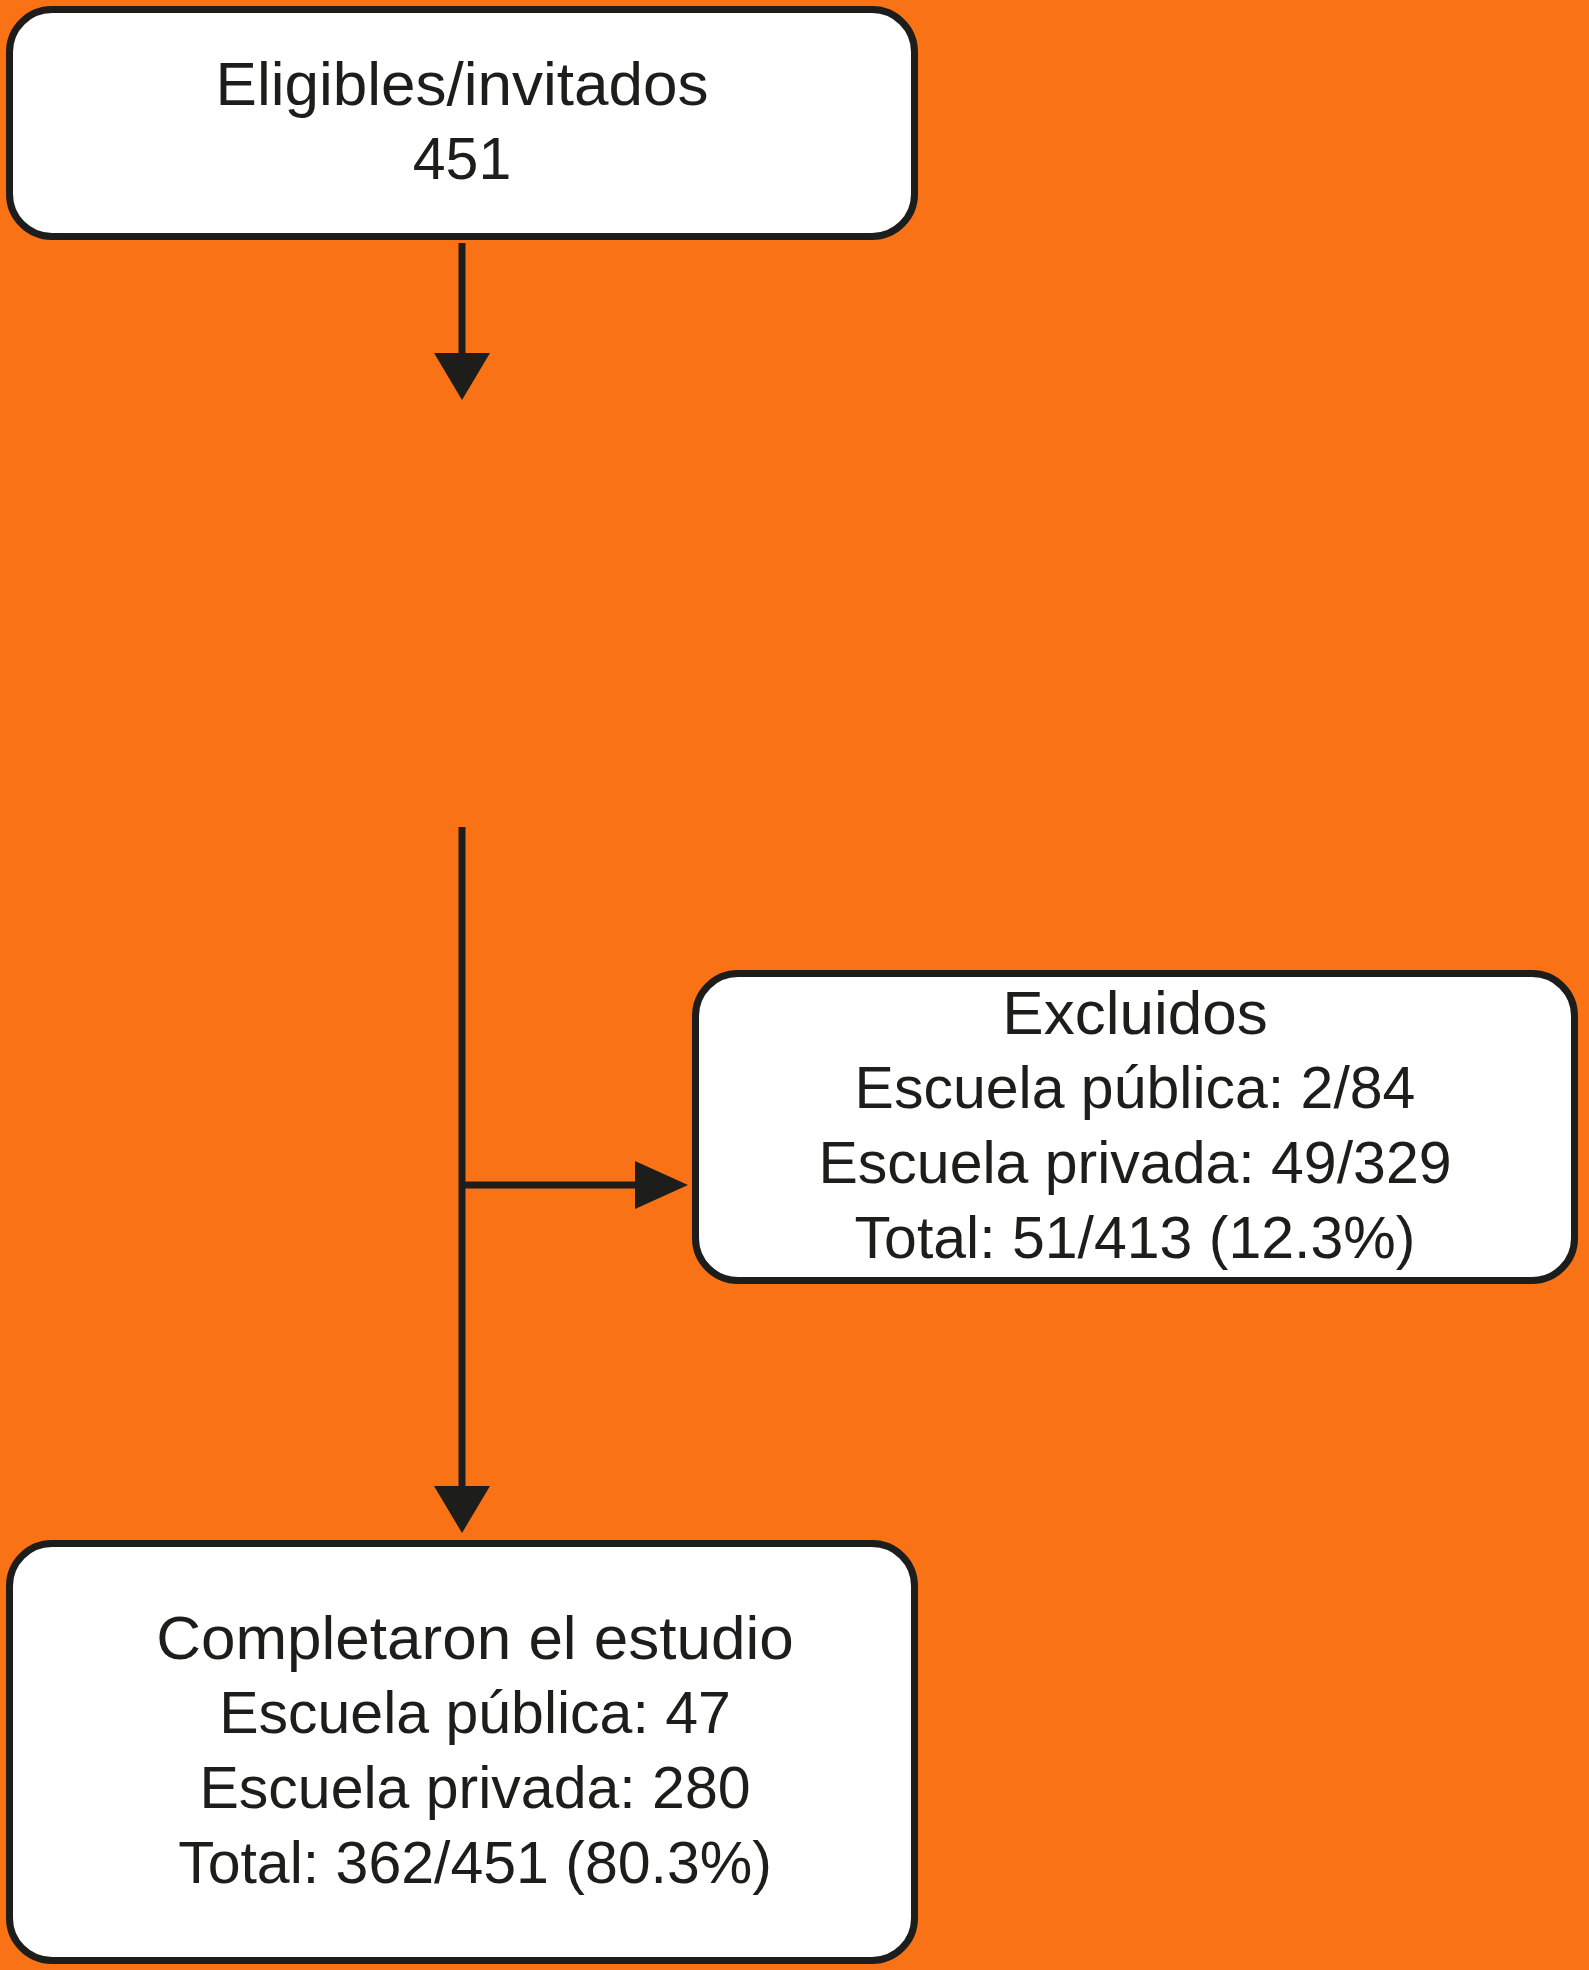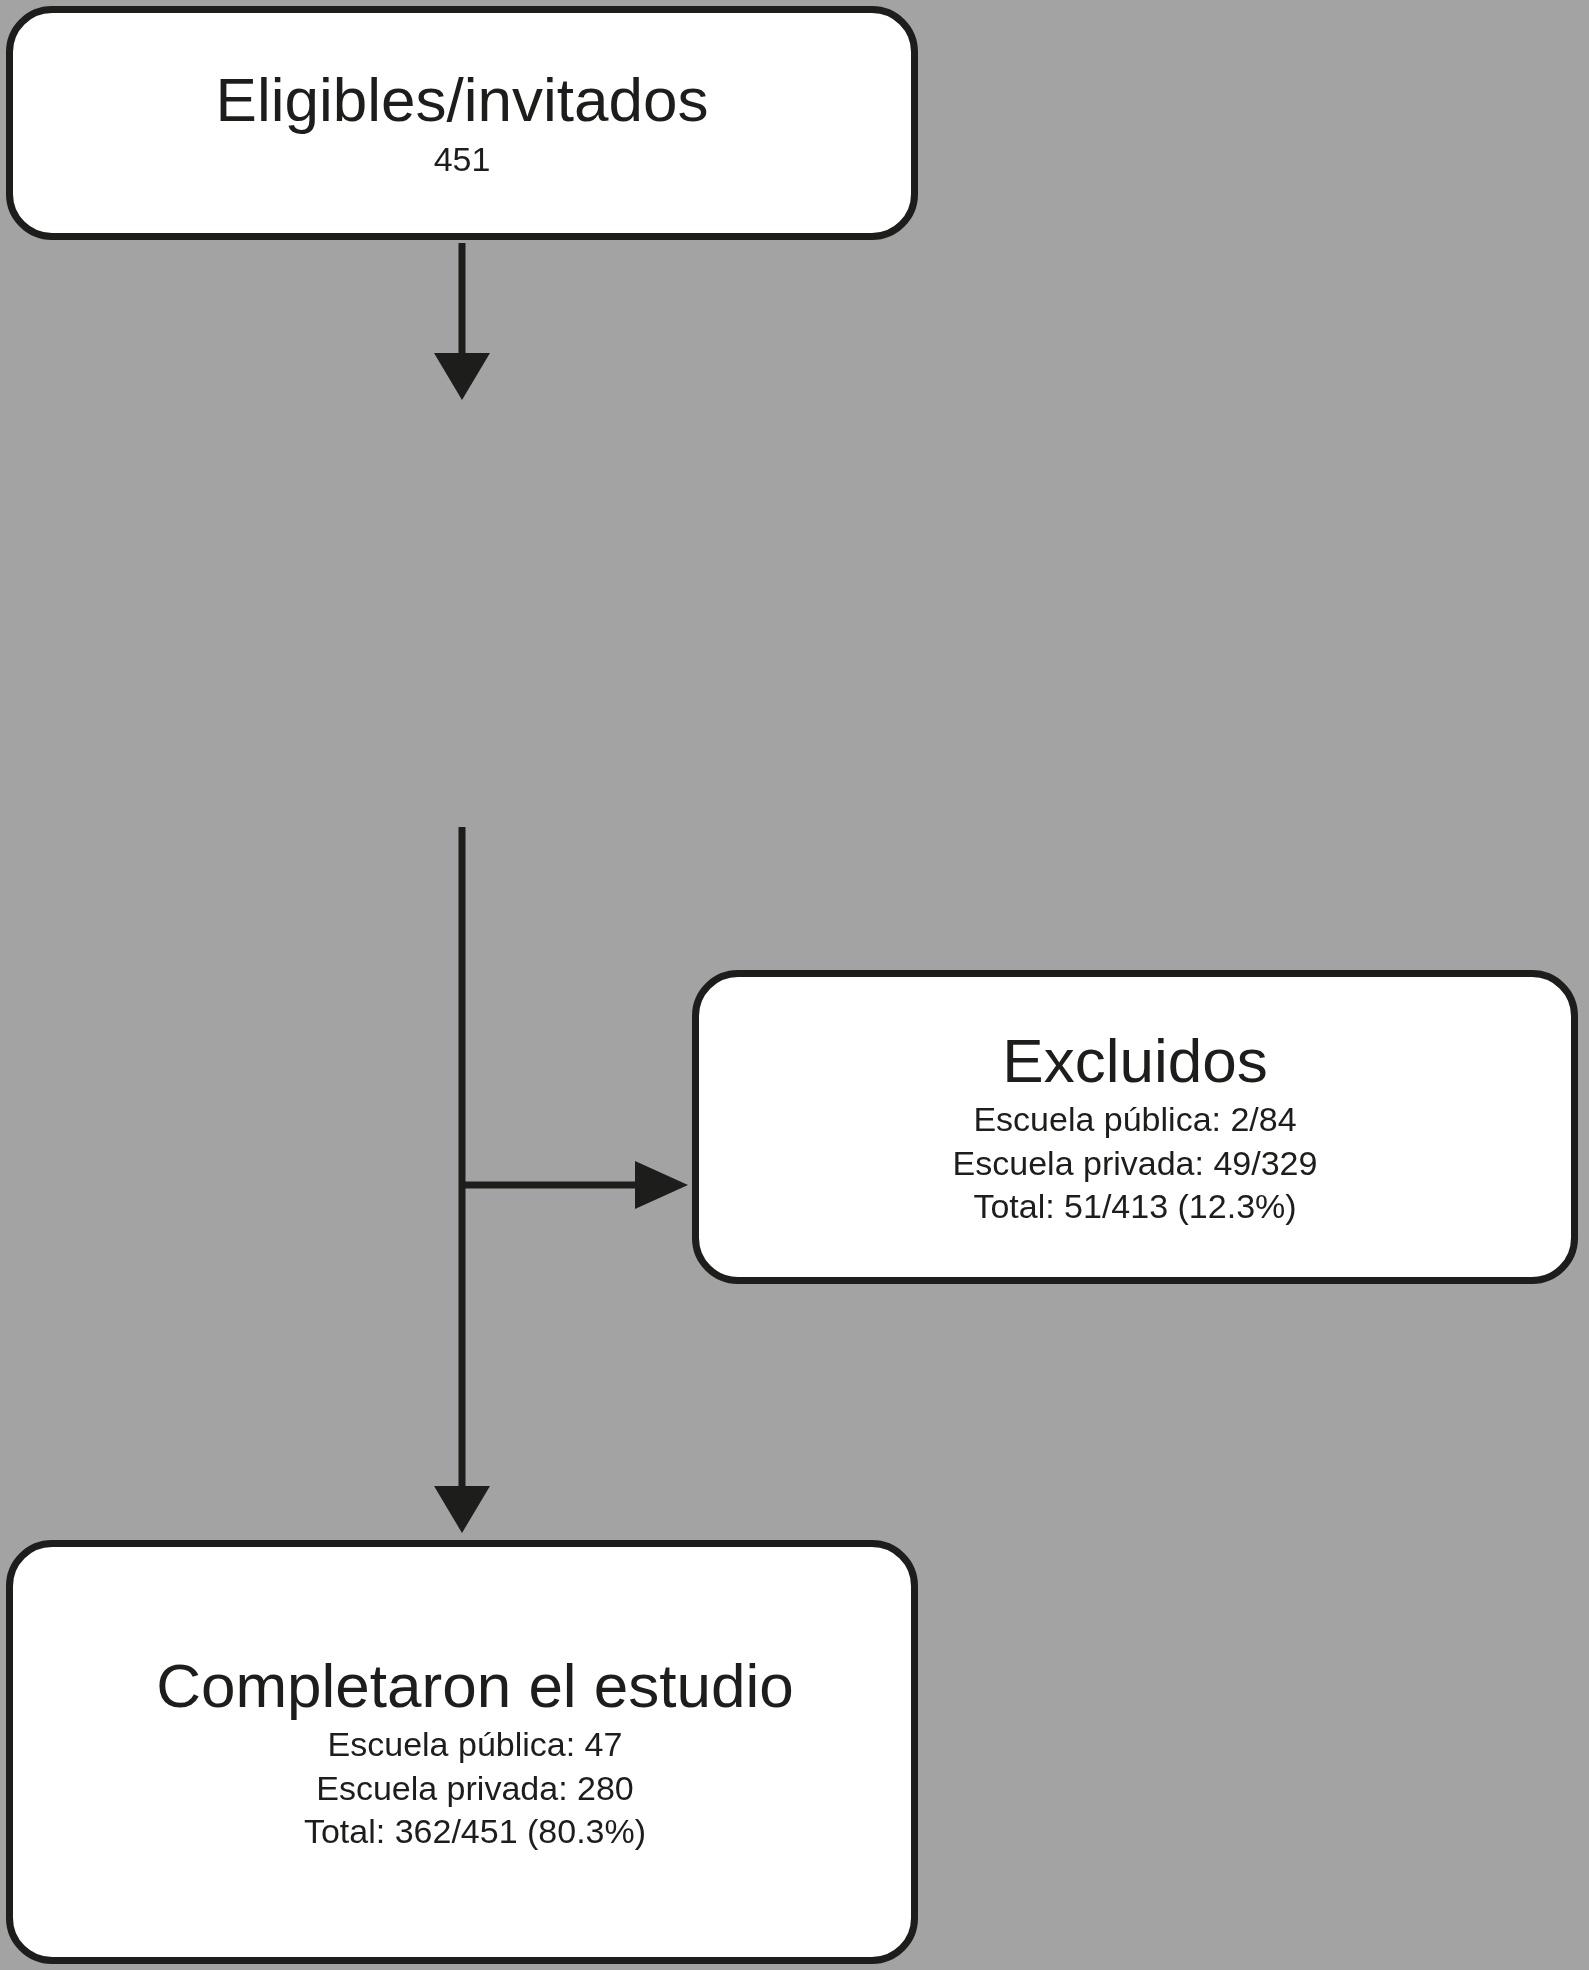--- a/index.html
+++ b/index.html
@@ -4,21 +4,21 @@
 <style>
   html, body {
     margin: 0;
     padding: 0;
     background: #ffffff;
   }
   .canvas {
     position: relative;
     width: 1589px;
     height: 1970px;
-    background: #a3a3a3;
+    background: #f97316;
     font-family: "Liberation Sans", sans-serif;
     color: #1d1d1b;
     overflow: hidden;
   }
   .connectors {
     position: absolute;
     left: 0;
     top: 0;
   }
   .box {
@@ -34,21 +34,21 @@
     text-align: center;
   }
   .box-title {
     font-size: 62px;
     line-height: 1.12;
     font-weight: 400;
     margin: 0 0 3px 0;
     white-space: nowrap;
   }
   .box-line {
-    font-size: 34px;
+    font-size: 59px;
     line-height: 1.27;
     white-space: nowrap;
   }
   .box-eligibles   { left: 6px;   top: 6px;    width: 912px; height: 234px; }
   .box-inscritos   { left: 6px;   top: 404px;  width: 912px; height: 420px; }
   .box-excluidos   { left: 692px; top: 970px;  width: 886px; height: 314px; }
   .box-completaron { left: 6px;   top: 1540px; width: 912px; height: 424px; padding-left: 26px; }
 </style>
 </head>
 <body>

